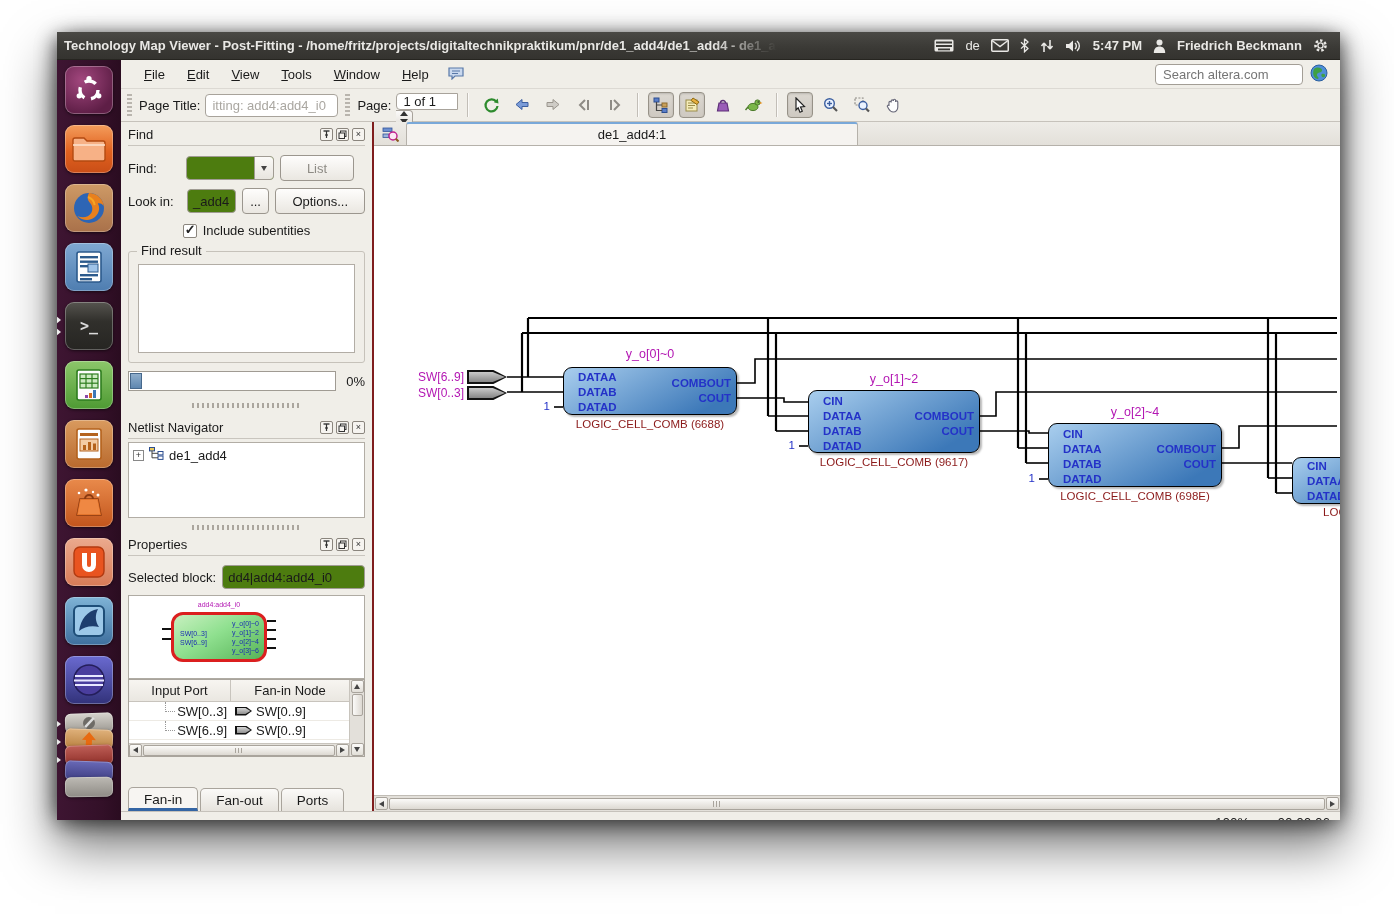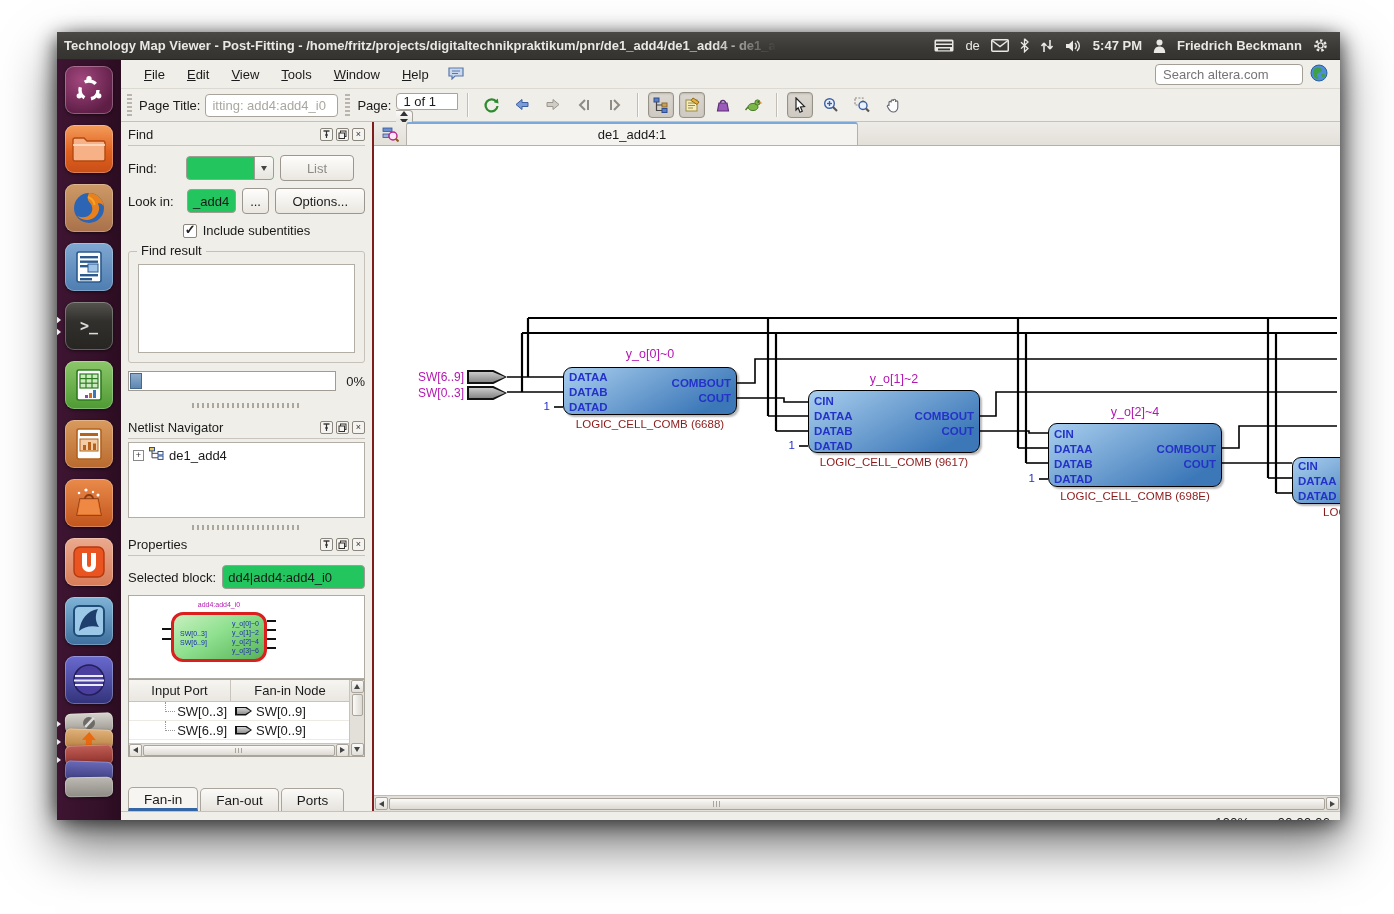--- a/index.html
+++ b/index.html
@@ -92,21 +92,21 @@
   .content { flex:1 1 auto; display:flex; min-height:0; }
   .dock { width:253px; flex:0 0 auto; border-right:2px solid #7f1d1d; display:flex; flex-direction:column;
           padding:2px 7px 0 7px; font-size:13px; overflow:hidden; }
   .panel-header { height:20px; display:flex; align-items:center; flex:0 0 auto; }
   .ph-title { font-size:13px; }
   .ph-icons { margin-left:auto; display:flex; gap:3px; }
   .ph-ico { width:13px; height:13px; border:1px solid #8A857D; border-radius:2px; background:#F6F4F0;
             display:flex; align-items:center; justify-content:center; font-size:9px; color:#333; }
   .panel-rule { border-top:1px solid #C9C5BE; margin:1px 0 0; }
   .frow { display:flex; align-items:center; gap:6px; flex:0 0 auto; }
-  .field { background:#22c55e; border:1px solid #A09B93; border-radius:4px; height:24px;
+  .field { background:#4d7c0f; border:1px solid #A09B93; border-radius:4px; height:24px;
            display:flex; align-items:center; padding:0 5px; font-size:13px; }
   .btn { background:linear-gradient(#FEFDFC,#EAE7E1); border:1px solid #9B968E; border-radius:4px; height:26px;
          display:flex; align-items:center; justify-content:center; padding:0 16px; font-size:13px; }
   .btn.disabled { color:#8E8B85; }
   .combo { width:88px; position:relative; padding-right:20px; }
   .combo-btn { position:absolute; right:0; top:0; bottom:0; width:19px; border-left:1px solid #A09B93;
                background:linear-gradient(#FBFAF8,#E8E5DF); border-radius:0 3px 3px 0;
                display:flex; align-items:center; justify-content:center; }
   .checkline { display:flex; align-items:center; gap:6px; justify-content:center; flex:0 0 auto; }
   .checkbox { width:14px; height:14px; background:#fff; border:1px solid #8A857D; border-radius:2px;
@@ -175,21 +175,21 @@
             display:flex; align-items:flex-end; }
   .tab-icon-area { width:32px; height:100%; display:flex; align-items:center; justify-content:center; }
   .canvas-tab { width:452px; height:23px; background:#F5F3F0; border:1px solid #B5B1AA; border-bottom:none;
                 border-top:2px solid #79A8D9; border-radius:3px 3px 0 0; display:flex; align-items:center;
                 justify-content:center; font-size:13px; }
   .canvas { flex:1; position:relative; overflow:hidden; background:#fff; }
   .wires { position:absolute; left:0; top:0; }
   .blk { position:absolute; border:1.6px solid #000; border-radius:9px;
          background:linear-gradient(150deg,var(--block-top,#A9CEEE),var(--block-bottom,#3C78B8) 85%);
          box-shadow:2px 2px 2px rgba(0,0,0,.28); }
-  .port-in  { position:absolute; left:5px;  font-size:11.5px; font-weight:bold; color:var(--port-text,#2432C8); white-space:nowrap; }
+  .port-in  { position:absolute; left:14px;  font-size:11.5px; font-weight:bold; color:var(--port-text,#2432C8); white-space:nowrap; }
   .port-out { position:absolute; right:5px; font-size:11.5px; font-weight:bold; color:var(--port-text,#2432C8); white-space:nowrap; }
   .net-title { position:absolute; font-size:12.5px; color:var(--net-label,#B317B3); text-align:center; }
   .inst-label { position:absolute; font-size:11.5px; color:var(--instance-label,#8B1A1A); text-align:center; white-space:nowrap; }
   .const1 { position:absolute; width:12px; text-align:right; font-size:11.5px; color:var(--port-text,#2432C8); }
   .pin-shape { position:absolute; width:40px; height:14px; background:#111;
                clip-path:polygon(0 0,66% 0,100% 50%,66% 100%,0 100%); }
   .pin-shape::after { content:""; position:absolute; inset:2px; background:linear-gradient(var(--pin-fill,#C9C9C9),#868686);
                clip-path:polygon(0 0,66% 0,100% 50%,66% 100%,0 100%); }
   .pin-label { position:absolute; width:76px; text-align:right; font-size:12px; color:var(--net-label,#B317B3); }
   .hscroll { height:16px; flex:0 0 auto; background:#E3E0DA; border-top:1px solid #C1BDB6; display:flex; align-items:center; padding:0 1px; }

